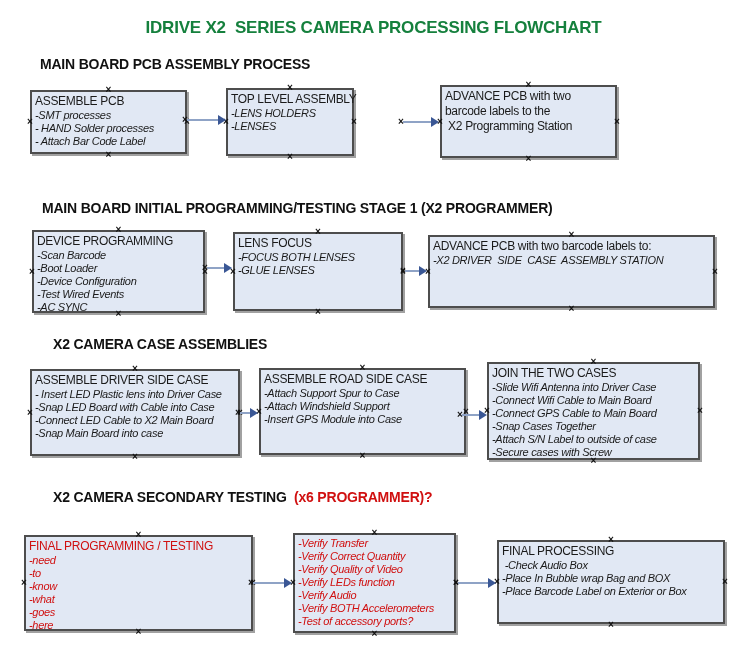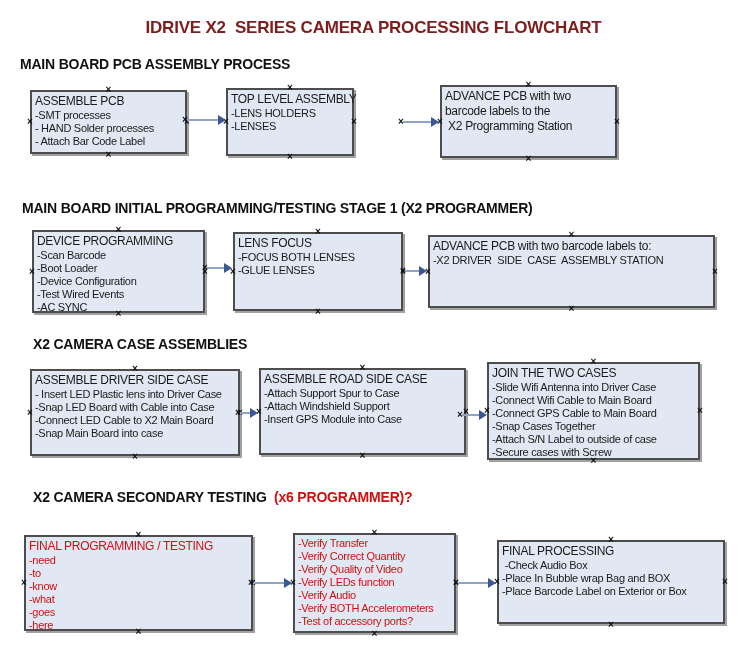--- a/index.html
+++ b/index.html
@@ -2,39 +2,39 @@
 <html style="--box-fill: #e1e8f4; --box-border: #4d4d4d; --arrow-line: #8fa3c6; --arrow-head: #3a5795; --red: #d01010;"><head>
 <meta charset="utf-8">
 <style>
   html,body{margin:0;padding:0;background:#fff;}
   .canvas{
     position:relative;width:747px;height:662px;background:#ffffff;
     font-family:"Liberation Sans",sans-serif;color:#1a1a1a;overflow:hidden;
   }
   .title{
     position:absolute;left:0;top:18px;width:747px;text-align:center;
-    font-size:17px;font-weight:bold;letter-spacing:-0.2px;white-space:pre;color:#7f1d1d;
+    font-size:17px;font-weight:bold;letter-spacing:-0.2px;white-space:pre;color:#15803d;
   }
   .sec-header{
     position:absolute;font-size:14px;font-weight:bold;letter-spacing:-0.2px;
-    white-space:pre;color:#111;
+    white-space:pre;color:#111;margin-left:20px;
   }
   .sec-header .red-part{color:var(--red);text-align:center;}
   .flow-box{
     position:absolute;background:var(--box-fill);
     border:2px solid var(--box-border);
     box-shadow:2px 2px 0 rgba(130,130,130,0.75);
     padding:2px 3px;box-sizing:border-box;overflow:visible;
   }
   .box-title{
     font-size:12px;font-weight:normal;line-height:15px;letter-spacing:-0.3px;
     white-space:pre;
   }
   .box-line{
-    font-size:11px;line-height:13px;letter-spacing:-0.3px;white-space:pre;
+    font-size:11px;line-height:13px;letter-spacing:-0.3px;white-space:pre;font-style:italic;
   }
   .red-text .box-title,.red-text .box-line{color:var(--red);}
   .handle{
     position:absolute;font-size:10px;line-height:8px;font-weight:bold;color:#111;
     width:8px;height:8px;text-align:center;cursor:crosshair;user-select:none;
   }
   .handle.n{left:50%;top:-6px;transform:translateX(-50%);}
   .handle.s{left:50%;bottom:-7px;transform:translateX(-50%);}
   .handle.w{left:-6px;top:50%;transform:translateY(-50%);}
   .handle.e{right:-6px;top:50%;transform:translateY(-50%);}

